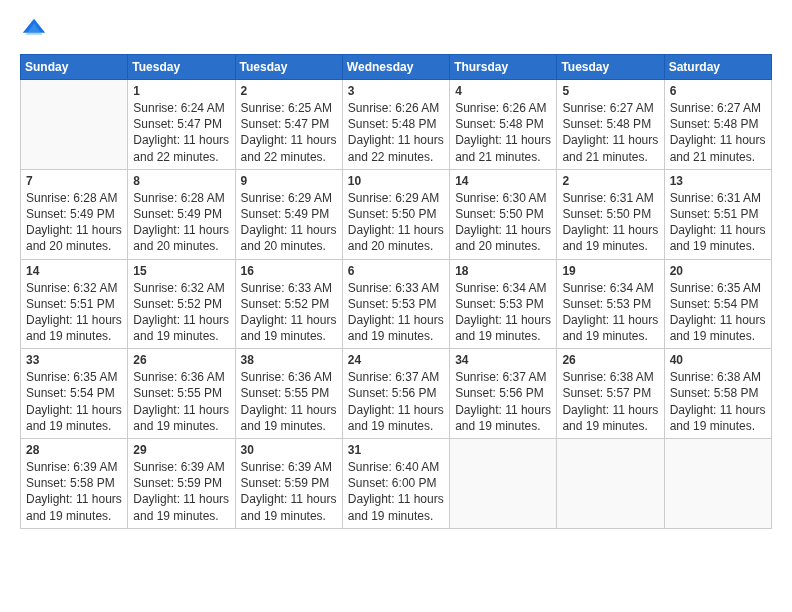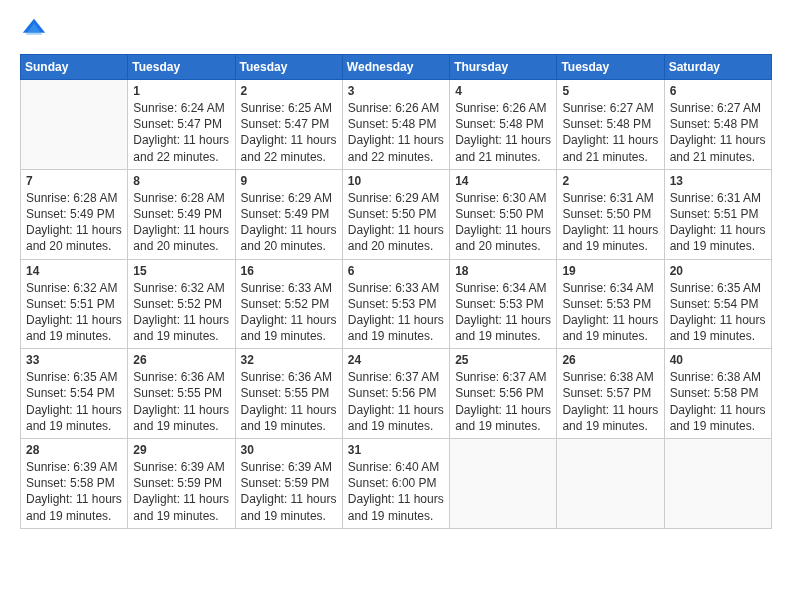--- a/index.html
+++ b/index.html
@@ -218,29 +218,29 @@
         <tr>
           <td>
             <span class="day-num">33</span>
             <div class="cell-text">Sunrise: 6:35 AM<br>Sunset: 5:54 PM<br>Daylight: 11 hours<br>and 19 minutes.</div>
           </td>
           <td>
             <span class="day-num">26</span>
             <div class="cell-text">Sunrise: 6:36 AM<br>Sunset: 5:55 PM<br>Daylight: 11 hours<br>and 19 minutes.</div>
           </td>
           <td>
-            <span class="day-num">32</span>
+            <span class="day-num">38</span>
             <div class="cell-text">Sunrise: 6:36 AM<br>Sunset: 5:55 PM<br>Daylight: 11 hours<br>and 19 minutes.</div>
           </td>
           <td>
             <span class="day-num">24</span>
             <div class="cell-text">Sunrise: 6:37 AM<br>Sunset: 5:56 PM<br>Daylight: 11 hours<br>and 19 minutes.</div>
           </td>
           <td>
-            <span class="day-num">25</span>
+            <span class="day-num">34</span>
             <div class="cell-text">Sunrise: 6:37 AM<br>Sunset: 5:56 PM<br>Daylight: 11 hours<br>and 19 minutes.</div>
           </td>
           <td>
             <span class="day-num">26</span>
             <div class="cell-text">Sunrise: 6:38 AM<br>Sunset: 5:57 PM<br>Daylight: 11 hours<br>and 19 minutes.</div>
           </td>
           <td>
             <span class="day-num">40</span>
             <div class="cell-text">Sunrise: 6:38 AM<br>Sunset: 5:58 PM<br>Daylight: 11 hours<br>and 19 minutes.</div>
           </td>

